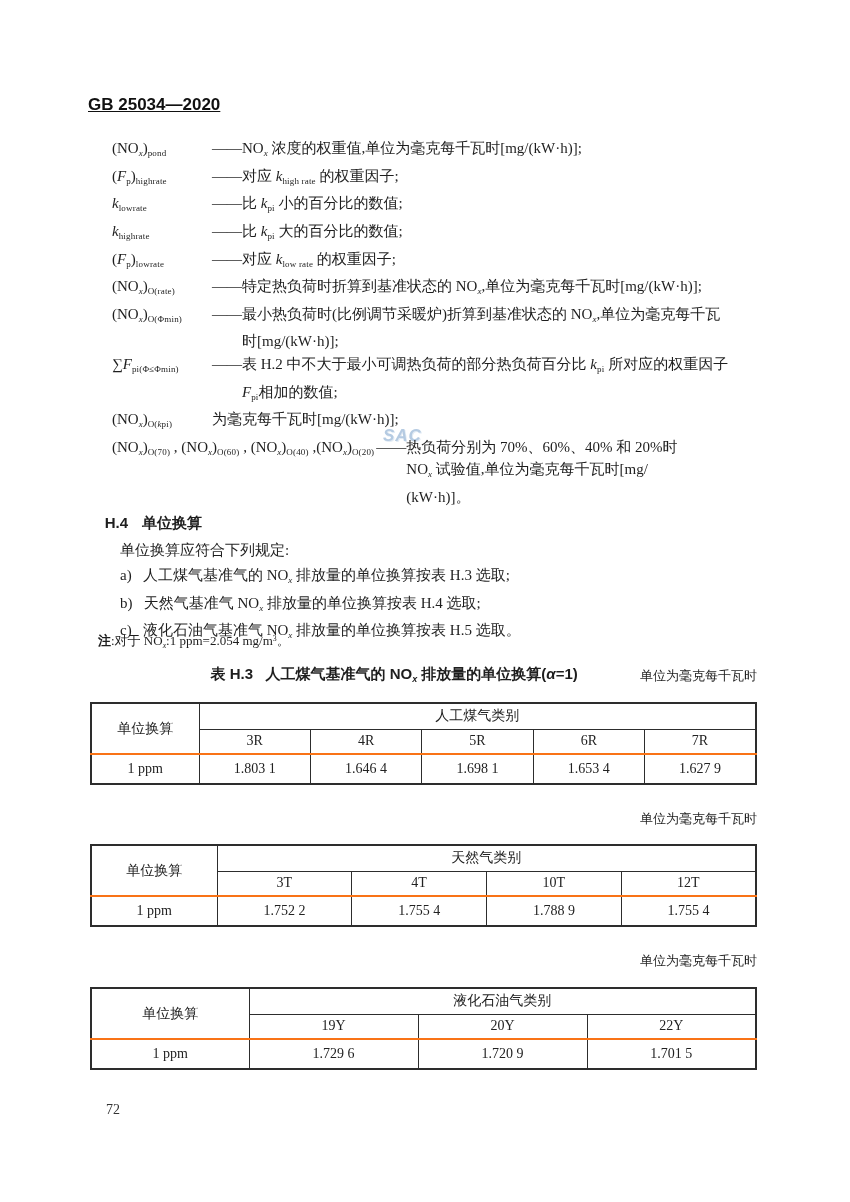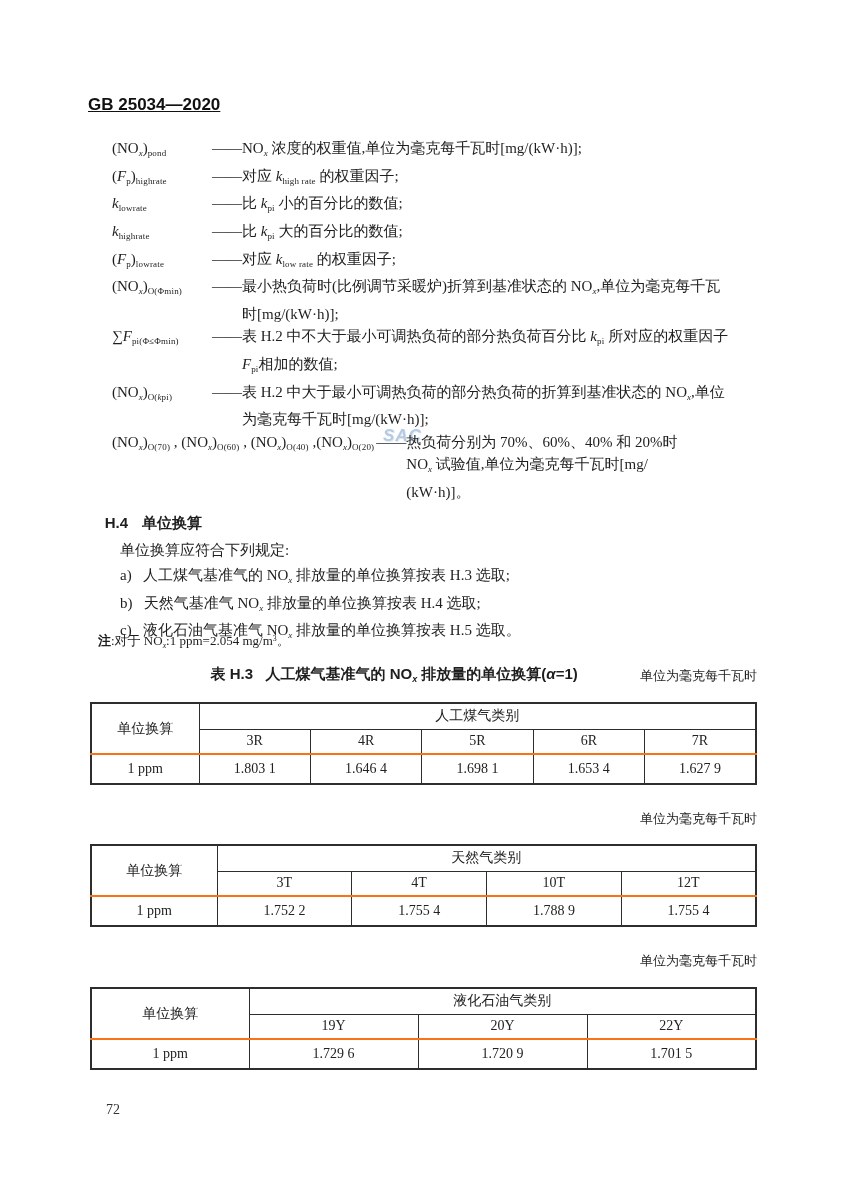--- a/index.html
+++ b/index.html
@@ -122,37 +122,42 @@
         <div class="ln"><span>——比 </span><span class="seg-i">k</span><span class="seg-s">pi</span><span> 大的百分比的数值;</span></div>
       </div>
     </div>
     <div class="def-row">
       <span class="def-term"><span>(</span><span class="seg-i">F</span><span class="seg-s">p</span><span>)</span><span class="seg-s">lowrate</span></span>
       <div class="def-desc">
         <div class="ln"><span>——对应 </span><span class="seg-i">k</span><span class="seg-s">low rate</span><span> 的权重因子;</span></div>
       </div>
     </div>
     <div class="def-row">
+      <span class="def-term"><span>(NO</span><span class="seg-si">x</span><span>)</span><span class="seg-s">O(rate)</span></span>
+      <div class="def-desc">
+        <div class="ln"><span>——特定热负荷时折算到基准状态的 NO</span><span class="seg-si">x</span><span>,单位为毫克每千瓦时[mg/(kW·h)];</span></div>
+      </div>
+    </div>
+    <div class="def-row">
       <span class="def-term"><span>(NO</span><span class="seg-si">x</span><span>)</span><span class="seg-s">O(Φmin)</span></span>
       <div class="def-desc">
         <div class="ln"><span>——最小热负荷时(比例调节采暖炉)折算到基准状态的 NO</span><span class="seg-si">x</span><span>,单位为毫克每千瓦</span></div>
         <div class="ln"><span>时[mg/(kW·h)];</span></div>
       </div>
     </div>
     <div class="def-row">
       <span class="def-term"><span>∑</span><span class="seg-i">F</span><span class="seg-s">pi(Φ≤Φmin)</span></span>
       <div class="def-desc">
         <div class="ln"><span>——表 H.2 中不大于最小可调热负荷的部分热负荷百分比 </span><span class="seg-i">k</span><span class="seg-s">pi</span><span> 所对应的权重因子</span></div>
         <div class="ln"><span class="seg-i">F</span><span class="seg-s">pi</span><span>相加的数值;</span></div>
       </div>
     </div>
     <div class="def-row">
       <span class="def-term"><span>(NO</span><span class="seg-si">x</span><span>)</span><span class="seg-s">O(</span><span class="seg-si">k</span><span class="seg-s">pi)</span></span>
       <div class="def-desc">
-        <div class="ln"><span>——表 H.2 中大于最小可调热负荷的部分热负荷的折算到基准状态的 NO</span><span class="seg-si">x</span><span>,单位</span></div>
         <div class="ln"><span>为毫克每千瓦时[mg/(kW·h)];</span></div>
       </div>
     </div>
     <div class="def-row long">
       <span class="def-term"><span>(NO</span><span class="seg-si">x</span><span>)</span><span class="seg-s">O(70)</span><span> , (NO</span><span class="seg-si">x</span><span>)</span><span class="seg-s">O(60)</span><span> , (NO</span><span class="seg-si">x</span><span>)</span><span class="seg-s">O(40)</span><span> ,(NO</span><span class="seg-si">x</span><span>)</span><span class="seg-s">O(20)</span></span>
       <div class="def-desc">
         <div class="ln"><span>——热负荷分别为 70%、60%、40% 和 20%时</span></div>
         <div class="ln"><span>NO</span><span class="seg-si">x</span><span> 试验值,单位为毫克每千瓦时[mg/</span></div>
         <div class="ln"><span>(kW·h)]。</span></div>
       </div>

